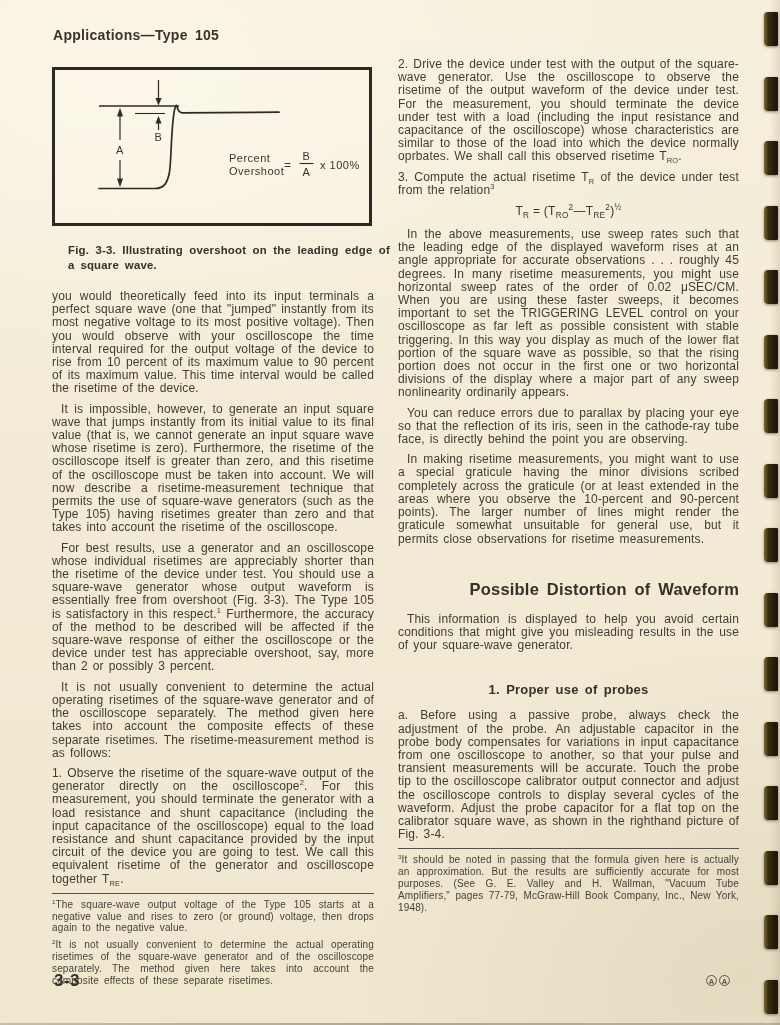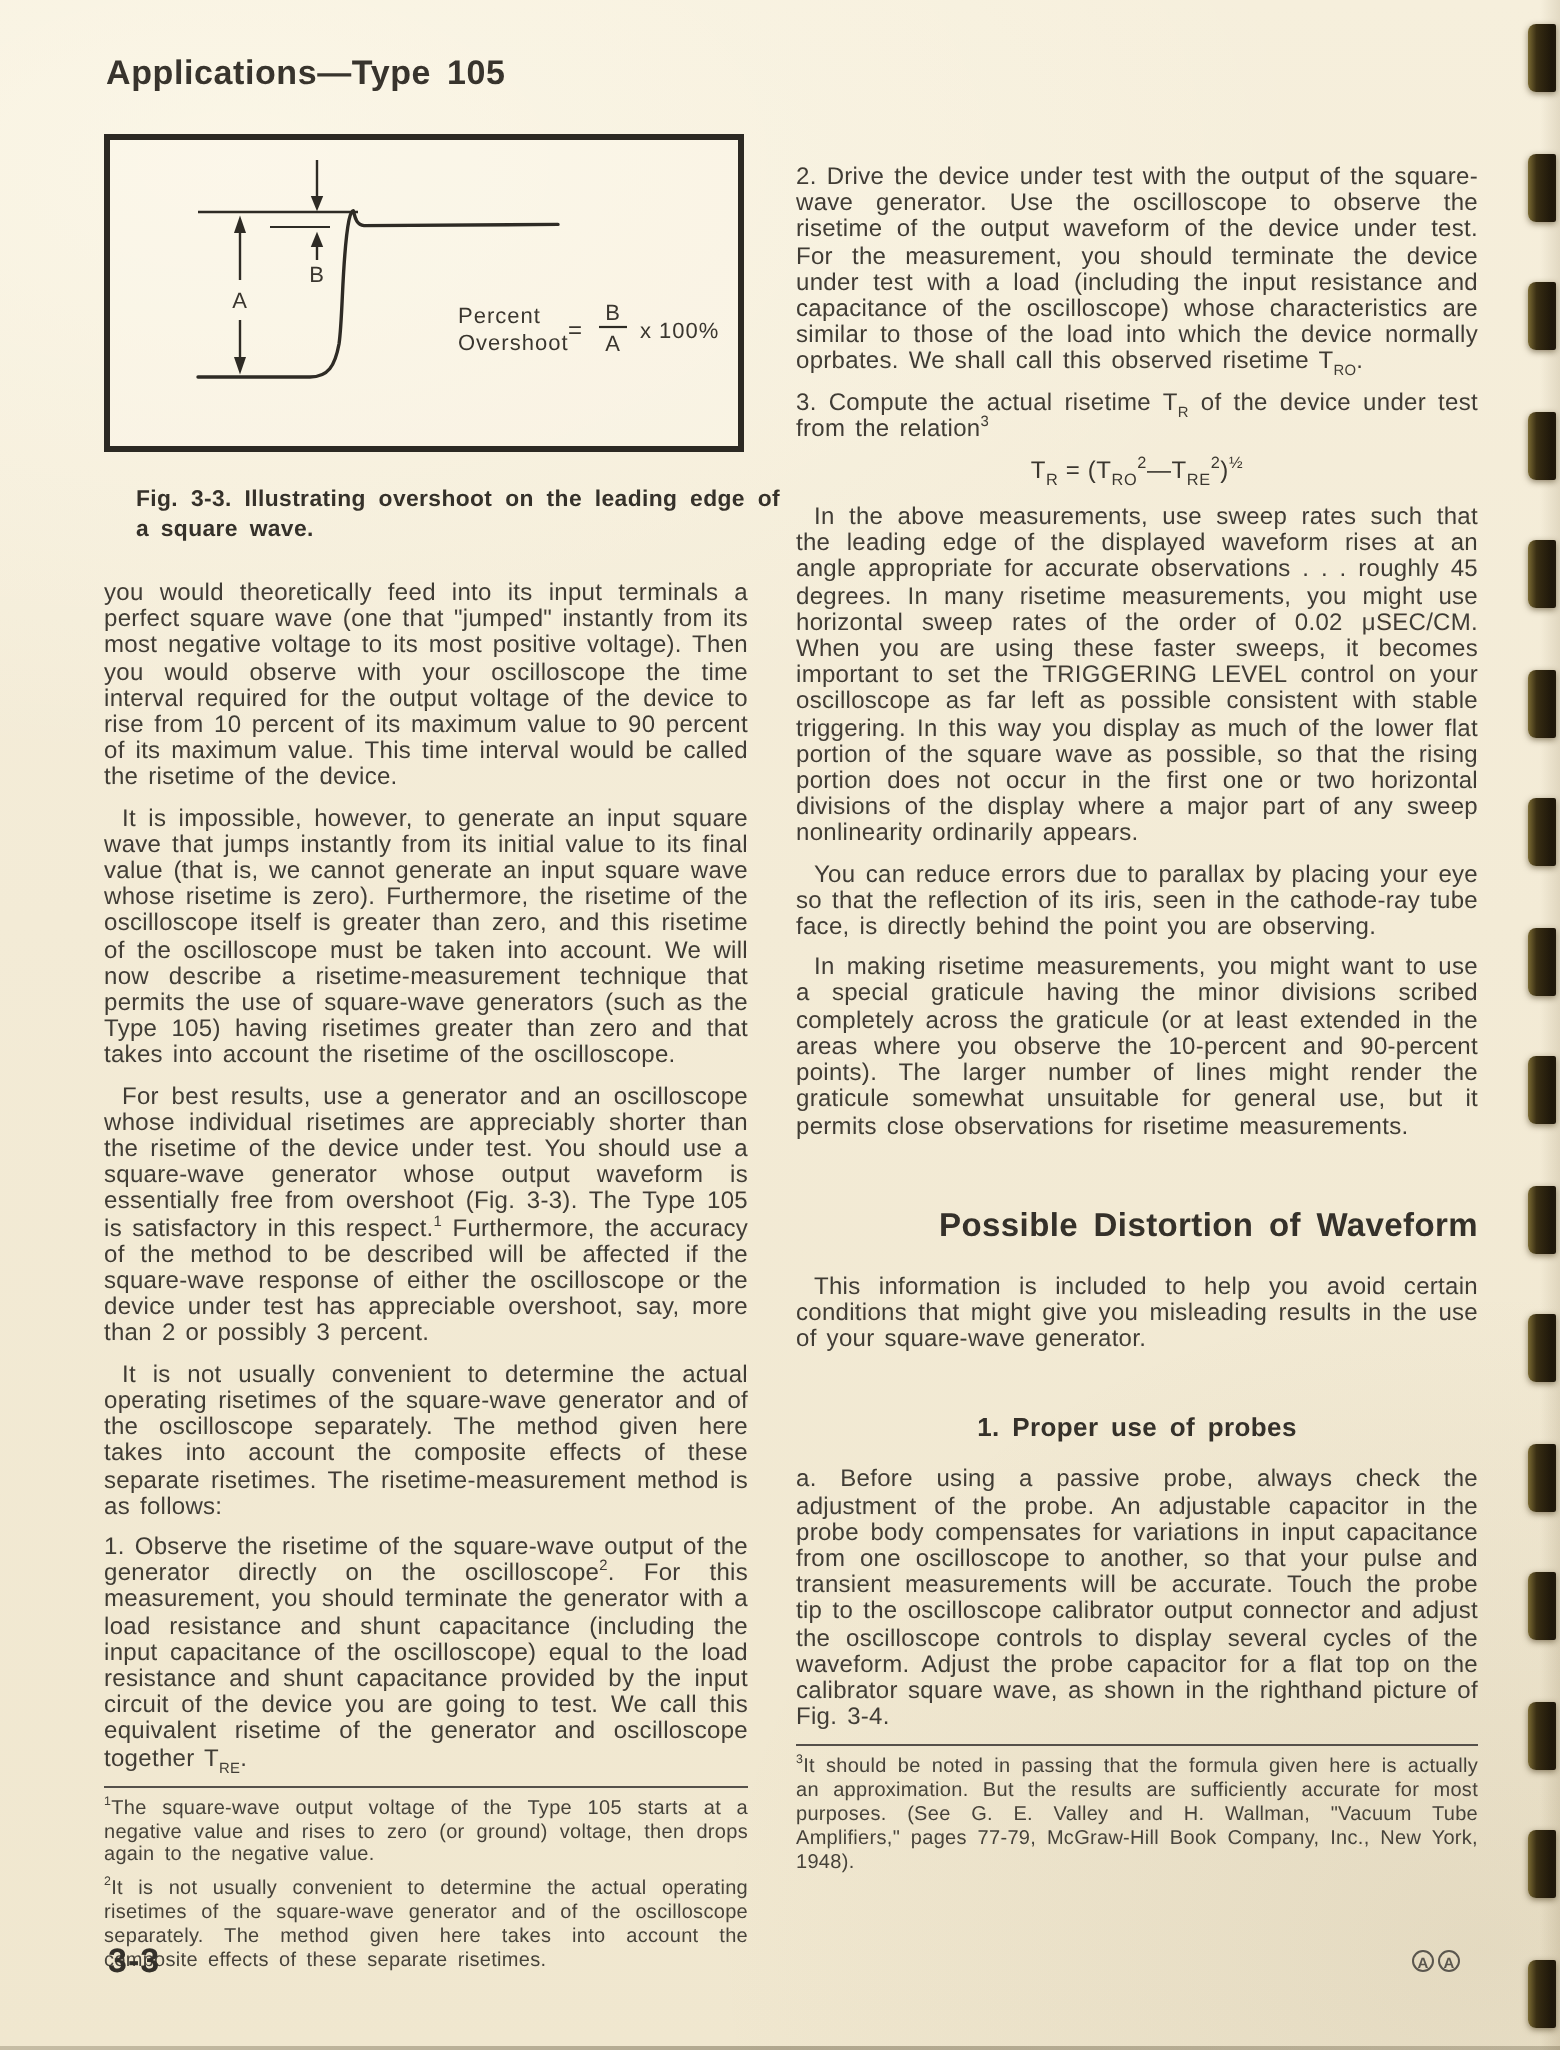--- a/index.html
+++ b/index.html
@@ -14,37 +14,37 @@
     color:#403c35;
     overflow:hidden;
   }
   .page::after{
     content:"";position:absolute;top:0;right:0;width:10px;height:100%;
     background:linear-gradient(90deg,rgba(110,90,50,0),rgba(110,90,50,.14));
     pointer-events:none;
   }
   .hdr{
     position:absolute;left:53px;top:27px;
-    font-size:17px;font-weight:bold;letter-spacing:.3px;word-spacing:3px;color:#38342d;
+    font-size:14px;font-weight:bold;letter-spacing:.3px;word-spacing:3px;color:#38342d;
   }
   
   .figbox{
     position:absolute;left:52px;top:67px;width:320px;height:159px;
     border:3px solid #2c2923;box-sizing:border-box;background:rgba(255,252,242,.25);
   }
   .figbox svg{display:block;}
   .figcap{
     position:absolute;left:68px;top:243px;width:322px;
     font-size:11.4px;line-height:15px;font-weight:bold;color:#35312a;
     text-align:justify;word-spacing:2.5px;letter-spacing:.2px;
   }
   
   .col{position:absolute;text-align:justify;}
   .col.left{left:52px;top:290px;width:322px;}
-  .col.right{left:398px;top:58px;width:341px;margin-top:24px;}
+  .col.right{left:398px;top:58px;width:341px;}
   .col p{margin:0 0 7px 0;font-size:12px;line-height:13.2px;letter-spacing:.15px;word-spacing:1.5px;}
   .col p.ind{text-indent:9px;}
   sup{font-size:62%;vertical-align:super;line-height:0;}
   sub{font-size:62%;vertical-align:sub;line-height:0;}
   .formula{
     text-align:center;font-size:12px;margin:4px 0 10px 0;
     letter-spacing:.3px;color:#3a362f;
   }
   .formula sub{font-size:68%;}
   .formula sup{font-size:68%;}
@@ -134,21 +134,21 @@
   </section>
 
   <section class="col right">
     <p>2. Drive the device under test with the output of the square-wave generator. Use the oscilloscope to observe the risetime of the output waveform of the device under test. For the measurement, you should terminate the device under test with a load (including the input resistance and capacitance of the oscilloscope) whose characteristics are similar to those of the load into which the device normally oprbates. We shall call this observed risetime T<sub>RO</sub>.</p>
     <p>3. Compute the actual risetime T<sub>R</sub> of the device under test from the relation<sup>3</sup></p>
     <div class="formula">T<sub>R</sub> = (T<sub>RO</sub><sup>2</sup>—T<sub>RE</sub><sup>2</sup>)<sup>½</sup></div>
     <p class="ind">In the above measurements, use sweep rates such that the leading edge of the displayed waveform rises at an angle appropriate for accurate observations . . . roughly 45 degrees. In many risetime measurements, you might use horizontal sweep rates of the order of 0.02 μSEC/CM. When you are using these faster sweeps, it becomes important to set the TRIGGERING LEVEL control on your oscilloscope as far left as possible consistent with stable triggering. In this way you display as much of the lower flat portion of the square wave as possible, so that the rising portion does not occur in the first one or two horizontal divisions of the display where a major part of any sweep nonlinearity ordinarily appears.</p>
     <p class="ind">You can reduce errors due to parallax by placing your eye so that the reflection of its iris, seen in the cathode-ray tube face, is directly behind the point you are observing.</p>
     <p class="ind">In making risetime measurements, you might want to use a special graticule having the minor divisions scribed completely across the graticule (or at least extended in the areas where you observe the 10-percent and 90-percent points). The larger number of lines might render the graticule somewhat unsuitable for general use, but it permits close observations for risetime measurements.</p>
     <h2 class="sect">Possible Distortion of Waveform</h2>
-    <p class="ind">This information is included to help you avoid certain conditions that might give you misleading results in the use of your square-wave generator.</p>
+    <p class="ind">This information is displayed to help you avoid certain conditions that might give you misleading results in the use of your square-wave generator.</p>
     <h3 class="subsect">1. Proper use of probes</h3>
     <p>a. Before using a passive probe, always check the adjustment of the probe. An adjustable capacitor in the probe body compensates for variations in input capacitance from one oscilloscope to another, so that your pulse and transient measurements will be accurate. Touch the probe tip to the oscilloscope calibrator output connector and adjust the oscilloscope controls to display several cycles of the waveform. Adjust the probe capacitor for a flat top on the calibrator square wave, as shown in the righthand picture of Fig. 3-4.</p>
     <div class="fnrule"></div>
     <p class="fn"><sup>3</sup>It should be noted in passing that the formula given here is actually an approximation. But the results are sufficiently accurate for most purposes. (See G. E. Valley and H. Wallman, "Vacuum Tube Amplifiers," pages 77-79, McGraw-Hill Book Company, Inc., New York, 1948).</p>
   </section>
 
   <div class="pagenum">3-3</div>
   <div class="logo">
     <span class="ca">A</span>
     <span class="ca">A</span>

